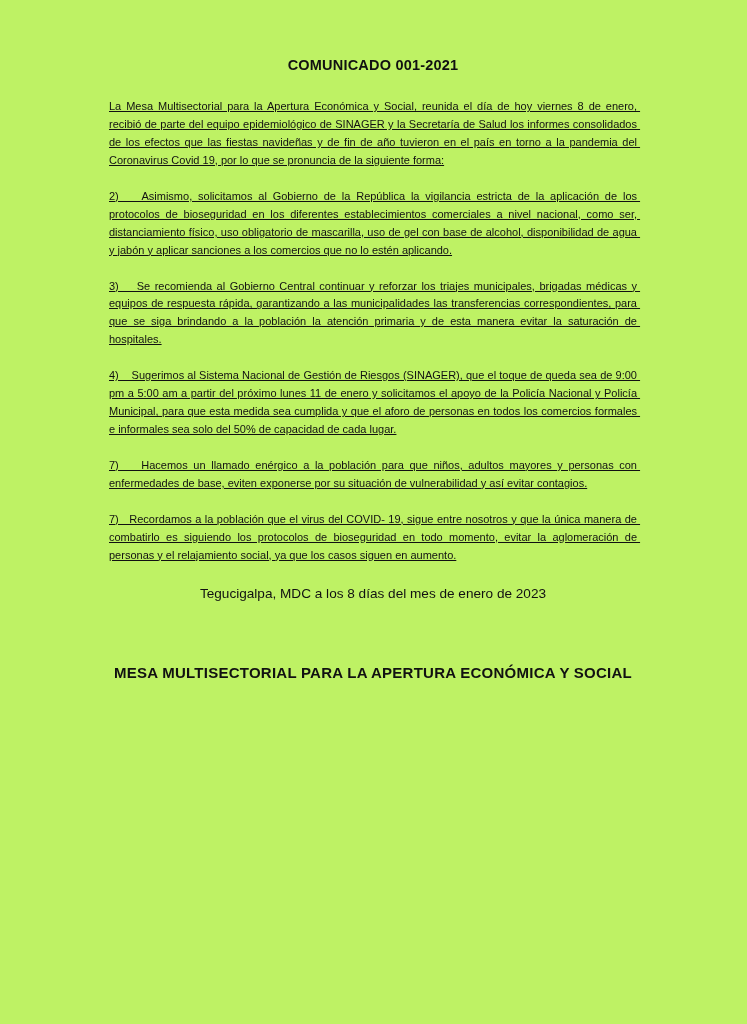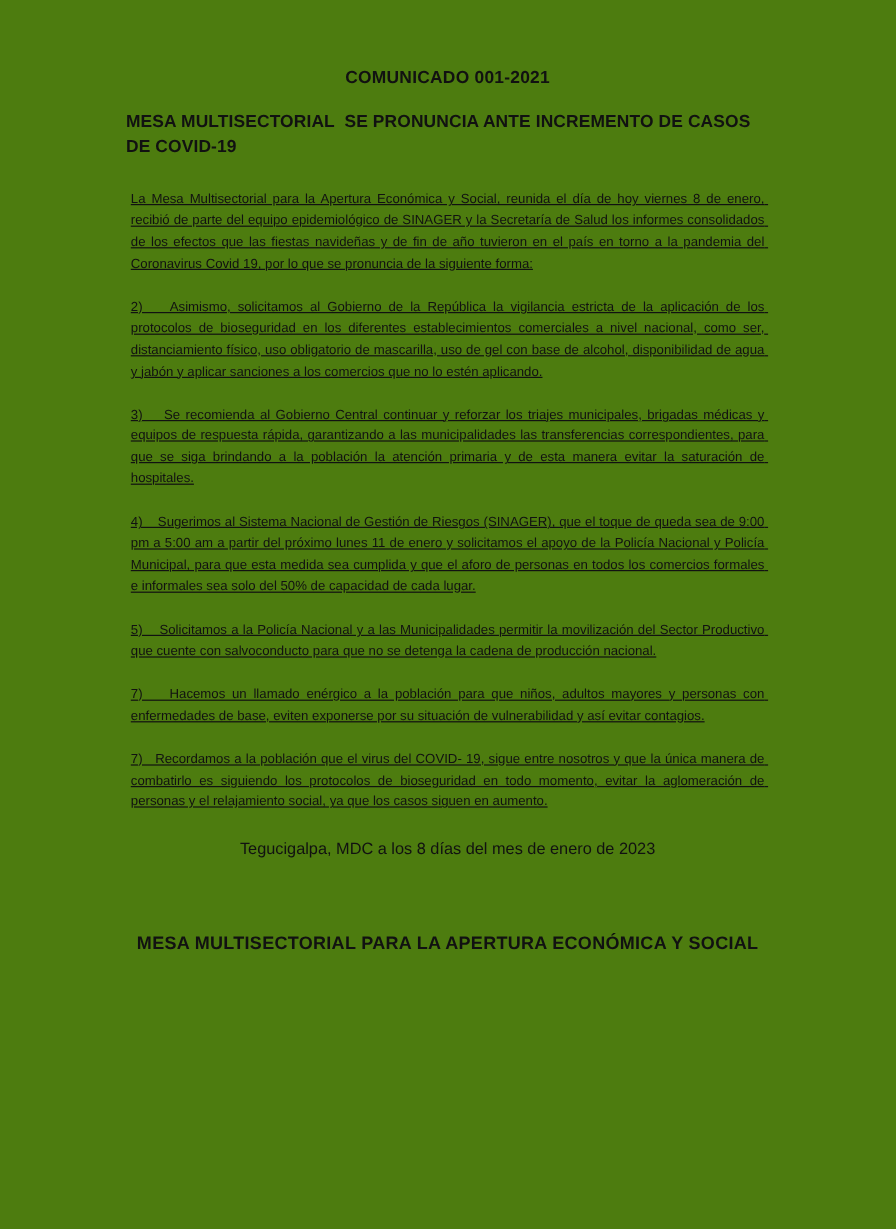--- a/index.html
+++ b/index.html
@@ -12,21 +12,21 @@
     width: 747px;
     height: 1024px;
     font-family: "Liberation Sans", sans-serif;
     color: #111111;
     -webkit-font-smoothing: antialiased;
   }
   .page {
     position: relative;
     width: 747px;
     height: 1024px;
-    background: #4d7c0f;
+    background: #bef264;
     box-sizing: border-box;
     padding: 11px;
     overflow: hidden;
   }
   .doc-body {
     position: absolute;
     left: 105px;
     top: 0;
     width: 536px;
   }
@@ -81,32 +81,30 @@
   }
 </style>
 </head>
 <body>
 
 <div class="page">
   <div class="doc-body">
 
     <h1 class="comunicado-title">COMUNICADO 001-2021</h1>
 
-    <h2 class="headline">MESA MULTISECTORIAL  SE PRONUNCIA ANTE INCREMENTO DE CASOS DE COVID-19</h2>
 
     <p class="para intro">La Mesa Multisectorial para la Apertura Económica y Social, reunida el día de hoy viernes 8 de enero, recibió de parte del equipo epidemiológico de SINAGER y la Secretaría de Salud los informes consolidados de los efectos que las fiestas navideñas y de fin de año tuvieron en el país en torno a la pandemia del Coronavirus Covid 19, por lo que se pronuncia de la siguiente forma:</p>
 
 
     <p class="para">2)    Asimismo, solicitamos al Gobierno de la República la vigilancia estricta de la aplicación de los protocolos de bioseguridad en los diferentes establecimientos comerciales a nivel nacional, como ser, distanciamiento físico, uso obligatorio de mascarilla, uso de gel con base de alcohol, disponibilidad de agua y jabón y aplicar sanciones a los comercios que no lo estén aplicando.</p>
 
     <p class="para">3)    Se recomienda al Gobierno Central continuar y reforzar los triajes municipales, brigadas médicas y equipos de respuesta rápida, garantizando a las municipalidades las transferencias correspondientes, para que se siga brindando a la población la atención primaria y de esta manera evitar la saturación de hospitales.</p>
 
     <p class="para">4)    Sugerimos al Sistema Nacional de Gestión de Riesgos (SINAGER), que el toque de queda sea de 9:00 pm a 5:00 am a partir del próximo lunes 11 de enero y solicitamos el apoyo de la Policía Nacional y Policía Municipal, para que esta medida sea cumplida y que el aforo de personas en todos los comercios formales e informales sea solo del 50% de capacidad de cada lugar.</p>
 
-    <p class="para">5)    Solicitamos a la Policía Nacional y a las Municipalidades permitir la movilización del Sector Productivo que cuente con salvoconducto para que no se detenga la cadena de producción nacional.</p>
 
     <p class="para">7)    Hacemos un llamado enérgico a la población para que niños, adultos mayores y personas con enfermedades de base, eviten exponerse por su situación de vulnerabilidad y así evitar contagios.</p>
 
     <p class="para">7)   Recordamos a la población que el virus del COVID- 19, sigue entre nosotros y que la única manera de combatirlo es siguiendo los protocolos de bioseguridad en todo momento, evitar la aglomeración de personas y el relajamiento social, ya que los casos siguen en aumento.</p>
 
     <p class="closing">Tegucigalpa, MDC a los 8 días del mes de enero de 2023</p>
 
     <p class="footer-line">MESA MULTISECTORIAL PARA LA APERTURA ECONÓMICA Y SOCIAL</p>
 
   </div>

